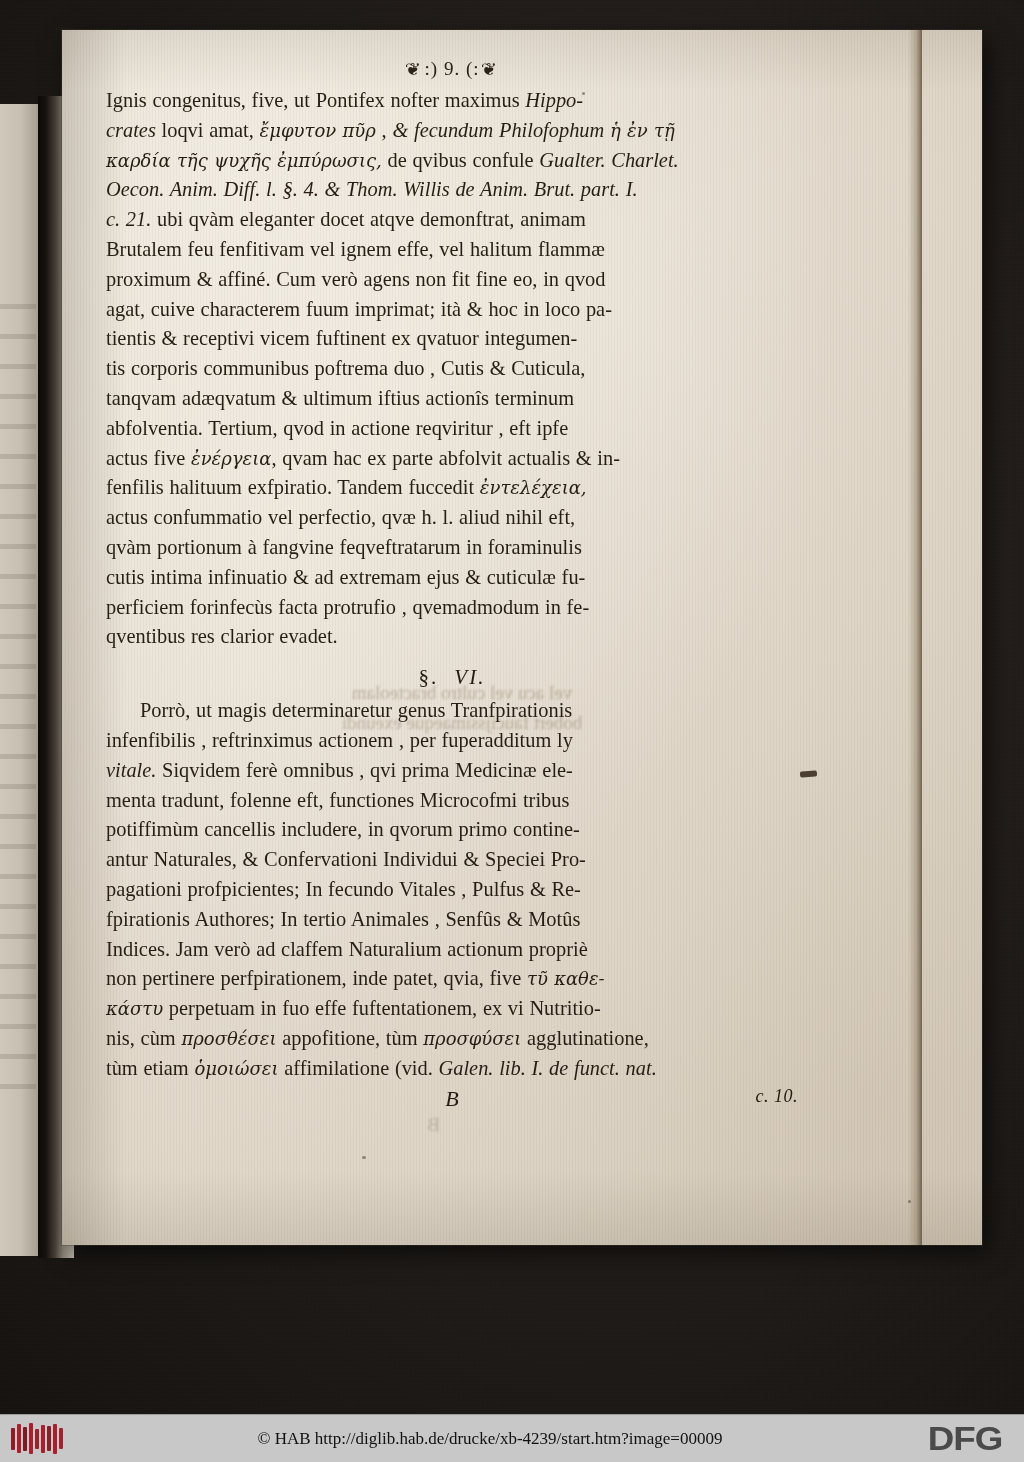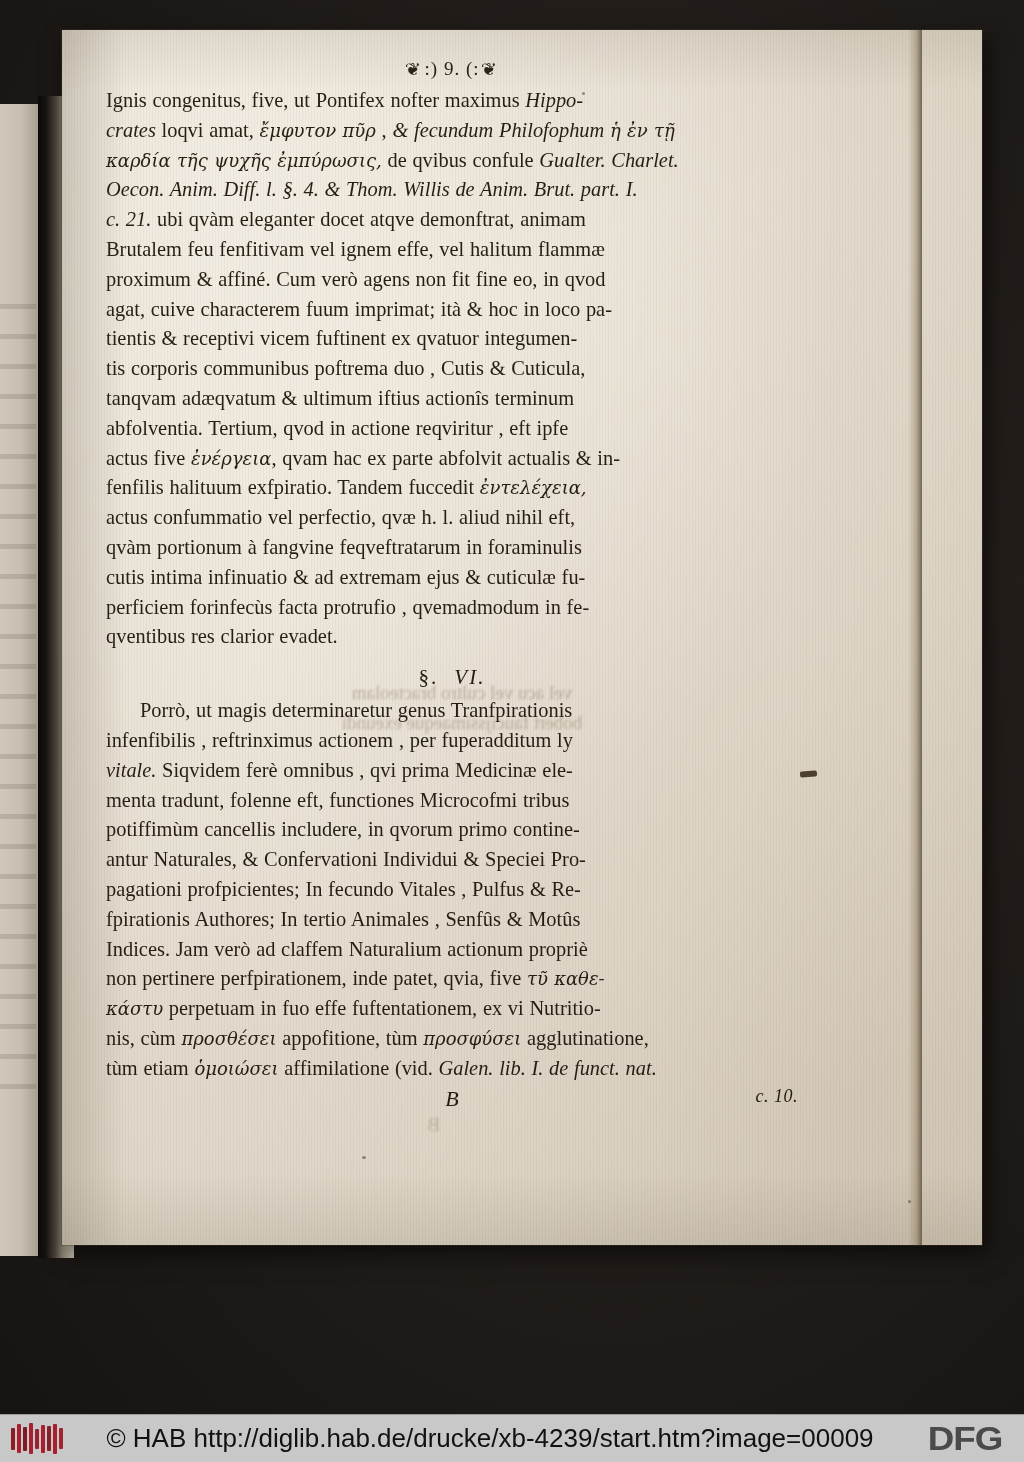--- a/index.html
+++ b/index.html
@@ -270,22 +270,22 @@
   .hab-logo i:nth-child(3){ height: 24px; background:#7e1a24; }
   .hab-logo i:nth-child(4){ height: 31px; }
   .hab-logo i:nth-child(5){ height: 20px; background:#9c2130; }
   .hab-logo i:nth-child(6){ height: 28px; }
   .hab-logo i:nth-child(7){ height: 25px; background:#86202a; }
   .hab-logo i:nth-child(8){ height: 30px; }
   .hab-logo i:nth-child(9){ height: 21px; background:#a0242f; }
   .credit-text {
     flex: 1 1 auto;
     text-align: center;
-    font-family: Liberation Sans, sans-serif;
-    font-size: 26px;
+    font-family: Liberation Serif, serif;
+    font-size: 17px;
     color: #111;
     white-space: nowrap;
   }
   .dfg-logo {
     flex: 0 0 auto;
     width: 118px;
     text-align: center;
     font-family: "Liberation Sans", sans-serif;
     font-weight: bold;
     font-size: 34px;

